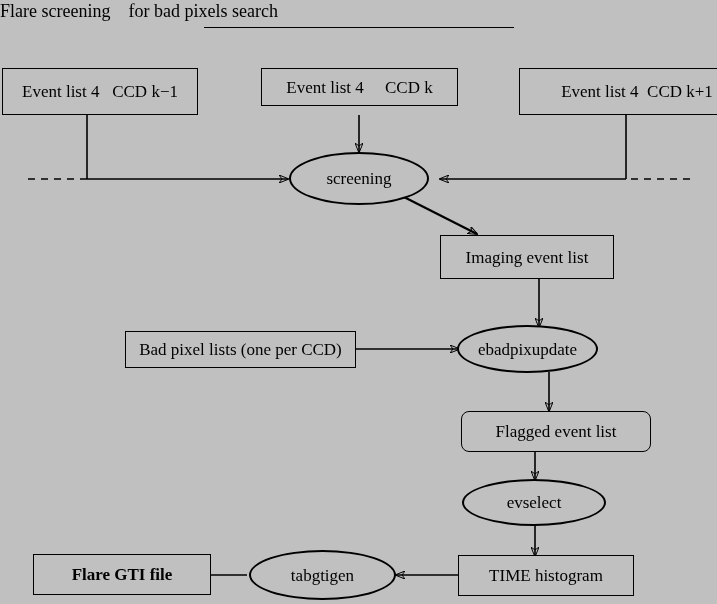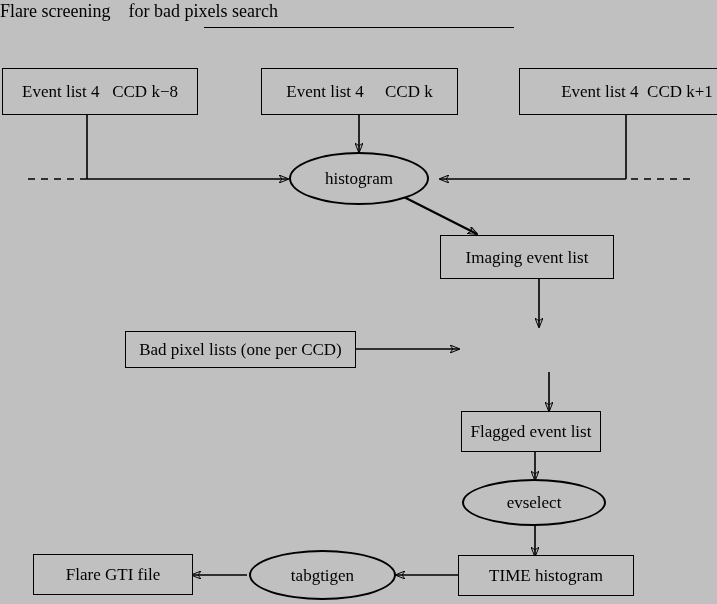--- a/index.html
+++ b/index.html
@@ -105,36 +105,37 @@
 
     <line x1="535" y1="452" x2="535" y2="480" stroke-width="1.6" marker-end="url(#ah)"></line>
 
     <line x1="535" y1="525" x2="535" y2="556" stroke-width="1.6" marker-end="url(#ah)"></line>
 
     <line x1="458" y1="575" x2="396" y2="575" stroke-width="1.6" marker-end="url(#ah)"></line>
 
     <line x1="247" y1="575" x2="192" y2="575" stroke-width="1.6" marker-end="url(#ah)"></line>
   </svg>
 
-  <div class="node-box" style="left:2px; top:68px; width:196px; height:47px;">Event list 4   CCD k−8</div>
+  <div class="node-box" style="left:2px; top:68px; width:196px; height:47px;">Event list 4   CCD k−1</div>
 
-  <div class="node-box" style="left:261px; top:68px; width:197px; height:47px;">Event list 4     CCD k</div>
+  <div class="node-box" style="left:261px; top:68px; width:197px; height:38px;">Event list 4     CCD k</div>
 
   <div class="node-box" style="left:519px; top:68px; width:236px; height:47px;">Event list 4  CCD k+1</div>
 
-  <div class="node-ellipse" style="left:289px; top:152px; width:140px; height:53px;">histogram</div>
+  <div class="node-ellipse" style="left:289px; top:152px; width:140px; height:53px;">screening</div>
 
   <div class="node-box" style="left:440px; top:235px; width:174px; height:44px;">Imaging event list</div>
 
   <div class="node-box" style="left:97px; top:331px; width:231px; height:37px;margin-left:28px;">Bad pixel lists (one per CCD)</div>
 
+  <div class="node-ellipse" style="left:457px; top:325px; width:141px; height:48px;">ebadpixupdate</div>
 
-  <div class="node-box" style="left:461px; top:411px; width:140px; height:41px;">Flagged event list</div>
+  <div class="node-box" style="left:461px; top:411px; width:190px; height:41px;border-radius:8px;">Flagged event list</div>
 
   <div class="node-ellipse" style="left:462px; top:479px; width:144px; height:47px;">evselect</div>
 
   <div class="node-box" style="left:458px; top:555px; width:176px; height:41px;text-align:center;">TIME histogram</div>
 
   <div class="node-ellipse" style="left:249px; top:550px; width:147px; height:50px;">tabgtigen</div>
 
-  <div class="node-box" style="left:33px; top:554px; width:160px; height:41px;">Flare GTI file</div>
+  <div class="node-box" style="left:33px; top:554px; width:178px; height:41px;font-weight:bold;">Flare GTI file</div>
 
 </div>
 
 </body></html>

